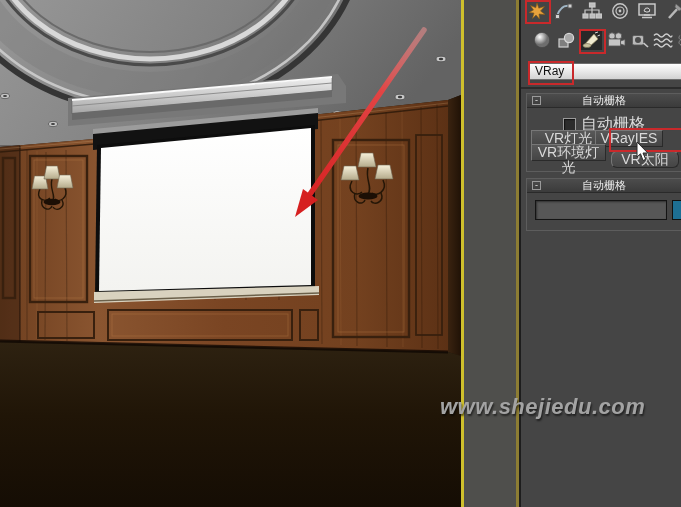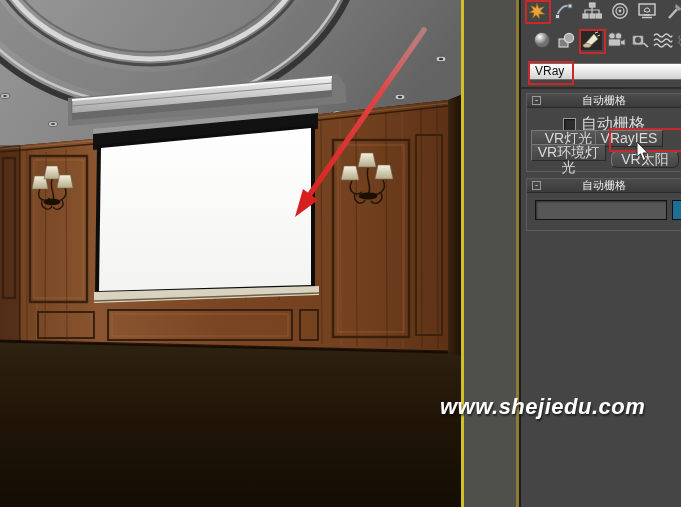--- a/index.html
+++ b/index.html
@@ -32,21 +32,21 @@
   .cbox{width:11px;height:11px;background:#2c2c2c;border:1px solid #9a9a9a;
         box-shadow:inset 1px 1px 1px #111;margin-right:5px;}
   .mxbtn{position:absolute;height:17px;background:linear-gradient(#585858,#454545);
          border:1px solid;border-color:#777 #2a2a2a #2a2a2a #777;color:#d9d9d9;
          font-size:14px;line-height:15px;text-align:center;box-sizing:border-box;cursor:default;}
   #namefield{position:absolute;left:8px;top:21px;width:132px;height:20px;background:#575757;
              border:1px solid #141414;box-shadow:inset 1px 1px 2px rgba(0,0,0,.45);box-sizing:border-box;}
   #swatch{position:absolute;left:145px;top:21px;width:12px;height:20px;border:1px solid #101010;box-sizing:border-box;}
   
   #watermark{position:absolute;left:440px;top:394px;z-index:9;pointer-events:none;white-space:nowrap;}
-  #wm1{font-size:22px;font-weight:bold;font-style:italic;color:#ffffff;
+  #wm1{font-size:22px;font-weight:bold;font-style:italic;color:#a3a3a3;
        text-shadow:1px 2px 2px rgba(0,0,0,.55);letter-spacing:.5px;}
   #wm2{font-size:23px;font-weight:bold;color:rgba(150,150,150,.18);
        -webkit-text-stroke:1.2px #d2d2d2;letter-spacing:1px;margin-top:-3px;}
   
   #cursor{position:absolute;left:636px;top:142px;z-index:8;pointer-events:none;}
 </style>
 </head>
 <body>
 
 <div id="stage">

